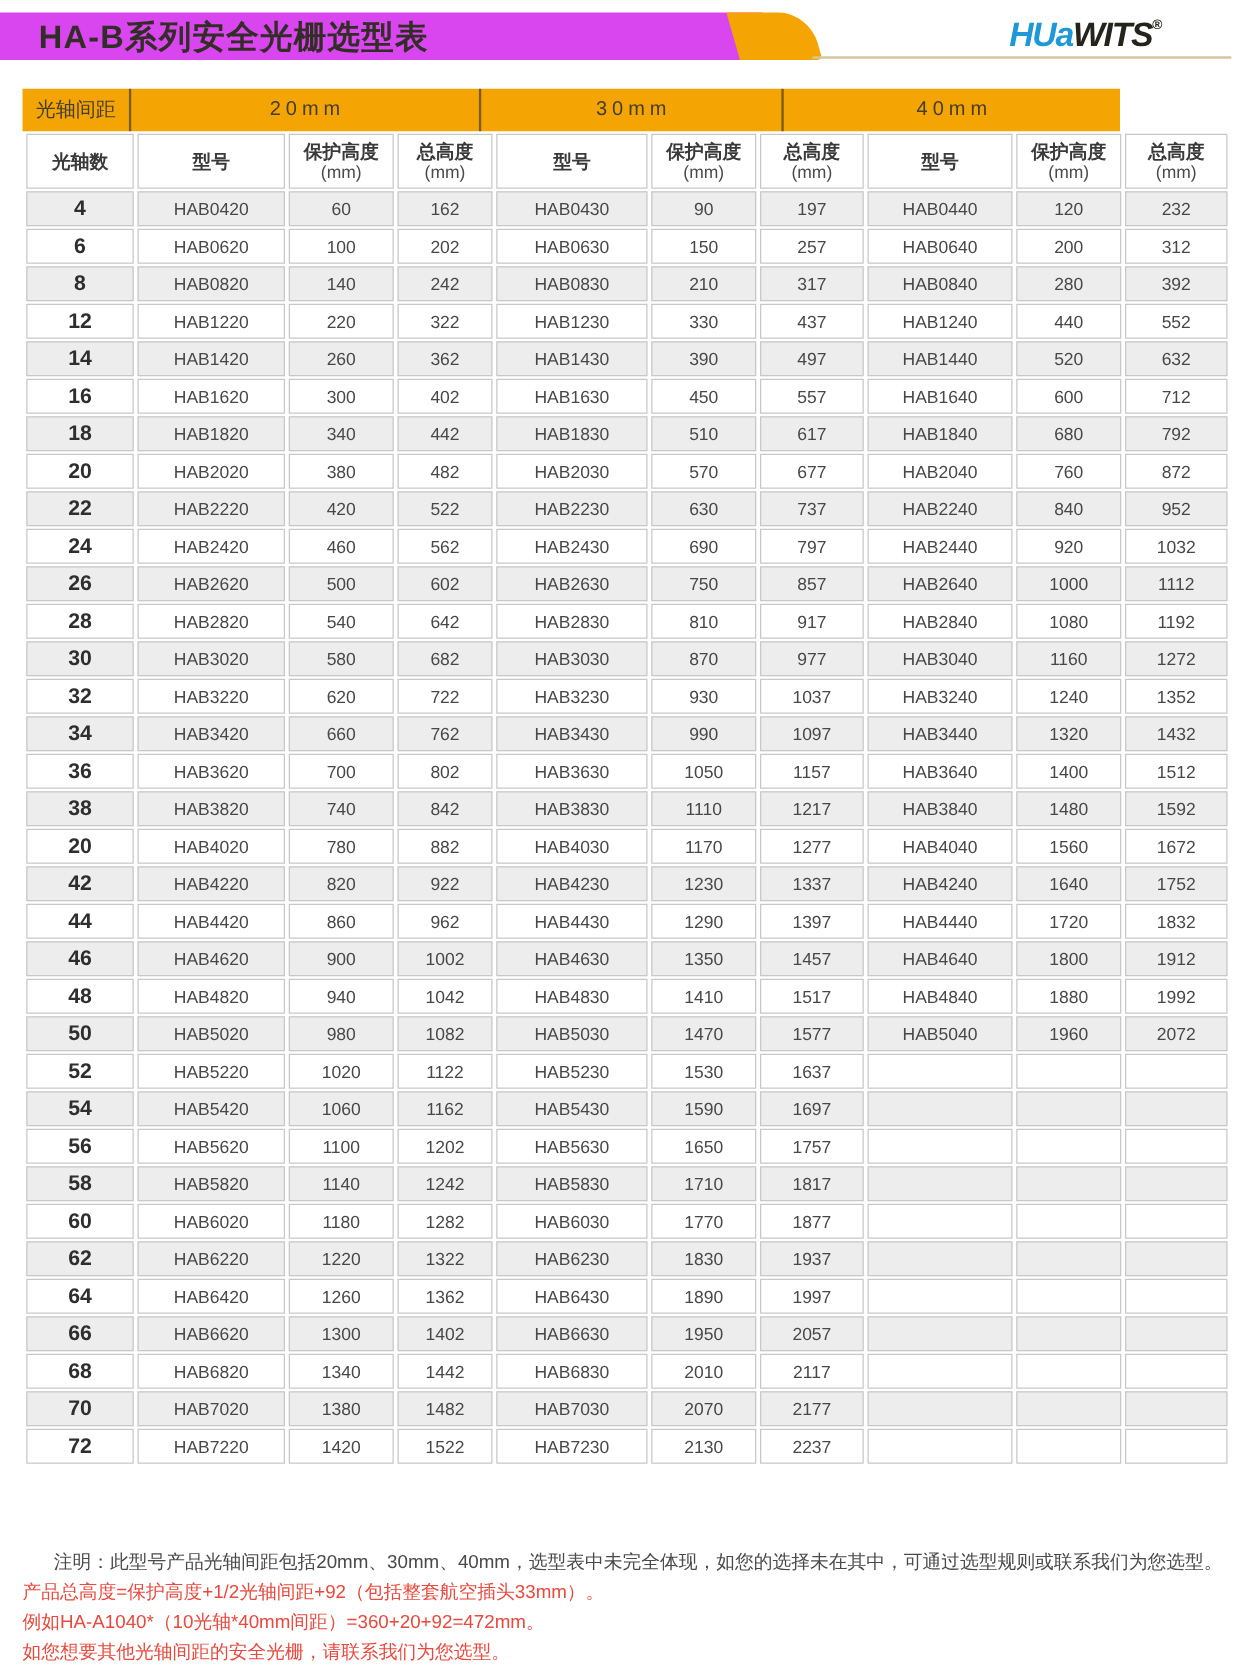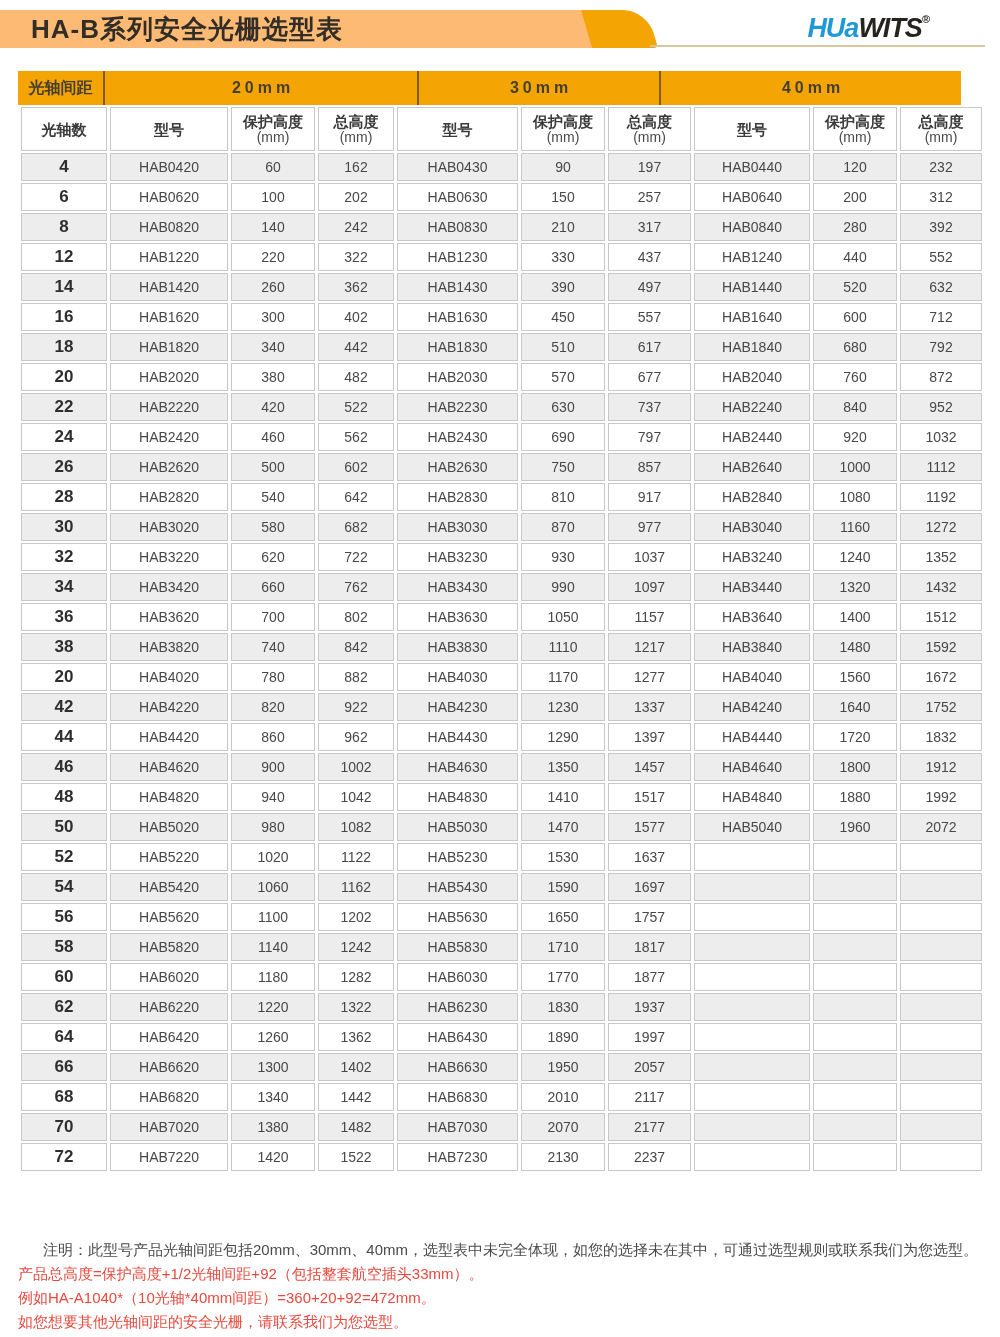--- a/index.html
+++ b/index.html
@@ -4,21 +4,21 @@
 <style>
   html,body{margin:0;padding:0;}
   body{
     width:1000px;height:1337px;position:relative;background:#FFFFFF;
     font-family:"Liberation Sans","DejaVu Sans",sans-serif;
     -webkit-font-smoothing:antialiased;overflow:hidden;
   }
   *{box-sizing:border-box;}
 
   
-  .banner{position:absolute;left:0;top:10px;width:610px;height:38px;background:#fdba74;}
+  .banner{position:absolute;left:0;top:10px;width:610px;height:38px;background:#d946ef;}
   .banner::after{
     content:"";position:absolute;left:100%;margin-left:-18px;top:0;width:66px;height:38px;
     background:#F4A503;transform:skewX(16deg);transform-origin:bottom left;
     border-radius:0 24px 4px 0;
   }
   .banner .title{
     position:relative;z-index:2;padding-left:31px;line-height:38px;
     font-size:26px;font-weight:bold;color:#322E27;letter-spacing:1px;white-space:nowrap;
   }
   .rule{position:absolute;top:45px;left:650px;width:335px;height:2px;background:#D6C69E;}
@@ -27,27 +27,27 @@
     letter-spacing:-1px;white-space:nowrap;
   }
   .logo .p1{color:#1E98D6;}
   .logo .p2{color:#26221C;}
   .logo .reg{font-size:11px;font-style:normal;vertical-align:14px;color:#26221C;letter-spacing:0;}
 
   
   .orange-bar{position:absolute;left:18px;top:71px;width:967px;height:34px;display:flex;}
   .orange-bar .seg{
     background:#F4A503;height:34px;display:flex;align-items:center;justify-content:center;
-    font-size:16px;font-weight:bold;color:#443E31;
+    font-size:16px;font-weight:normal;color:#443E31;
   }
   .orange-bar .seg + .seg{border-left:2px solid rgba(40,30,10,0.55);}
   .seg.s1{width:85px;}
-  .seg.s2{width:314px;}
+  .seg.s2{width:280px;}
   .seg.s3{width:242px;}
-  .seg.s4{width:302px;}
+  .seg.s4{width:271px;}
   .seg.grp{letter-spacing:4px;padding-left:4px;}
 
   
   table.sel{
     position:absolute;left:18px;top:105px;width:967px;
     border-collapse:separate;border-spacing:3px 2px;table-layout:fixed;
   }
   table.sel th,table.sel td{border:1px solid #C8C8C8;padding:0;text-align:center;vertical-align:middle;}
   thead th{background:#FFFFFF;height:44px;font-size:15px;color:#3A3A3A;font-weight:bold;}
   thead th .h1{line-height:17px;}

